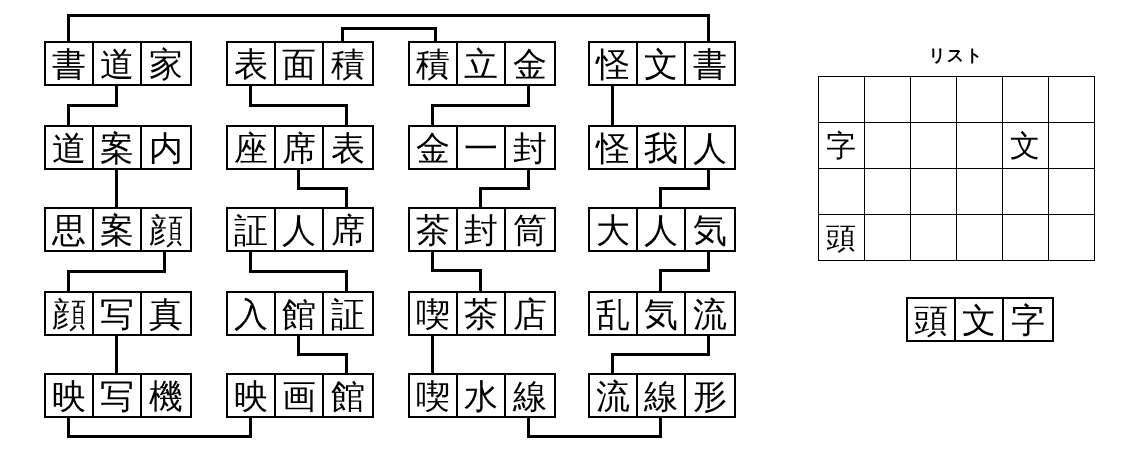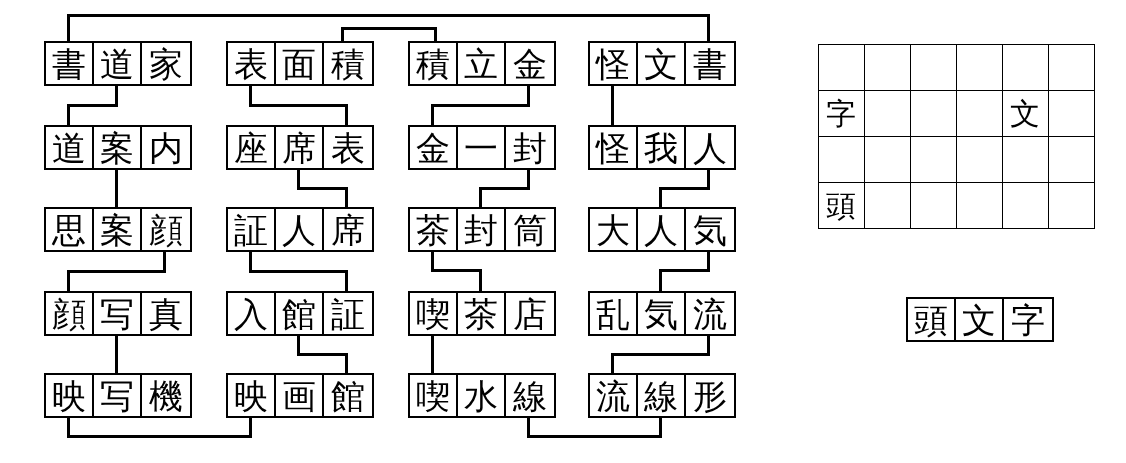--- a/index.html
+++ b/index.html
@@ -263,20 +263,21 @@
     <div class="cell">気</div>
     <div class="cell">流</div>
   </div>
   <div class="word" style="left:588px; top:373px;">
     <div class="cell">流</div>
     <div class="cell">線</div>
     <div class="cell">形</div>
   </div>
 
   <div id="right-panel">
+    <div class="panel-title">リスト</div>
     <table class="grid">
       <tbody>
         <tr>
           <td></td>
           <td></td>
           <td></td>
           <td></td>
           <td></td>
           <td></td>
         </tr>

